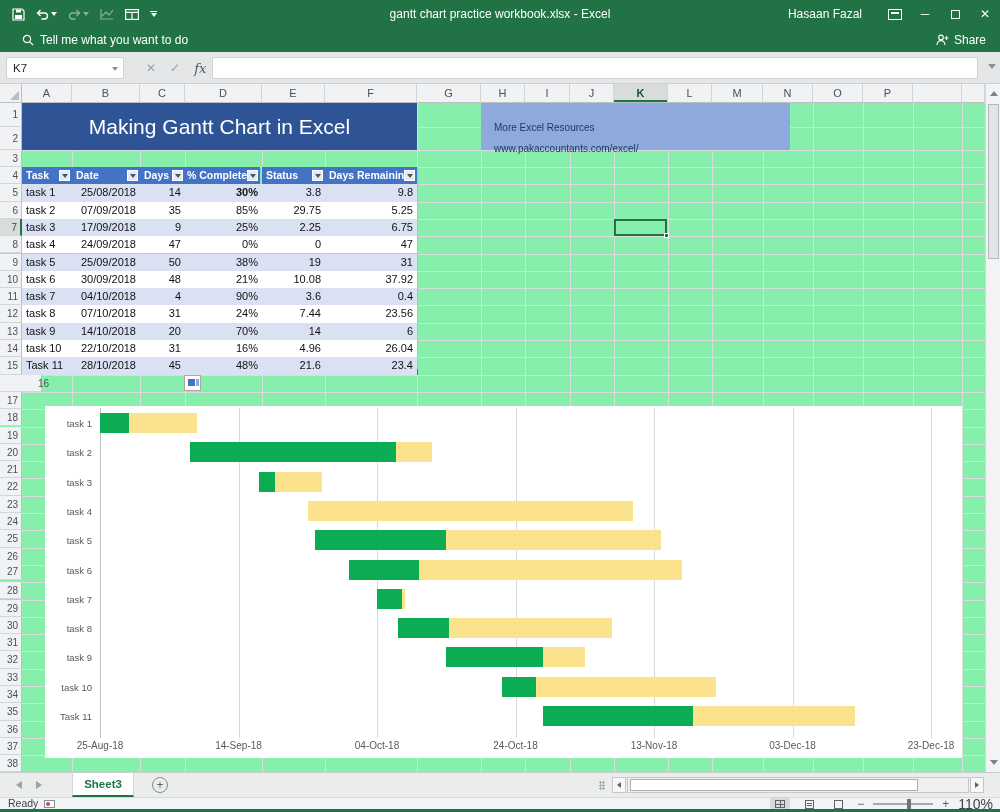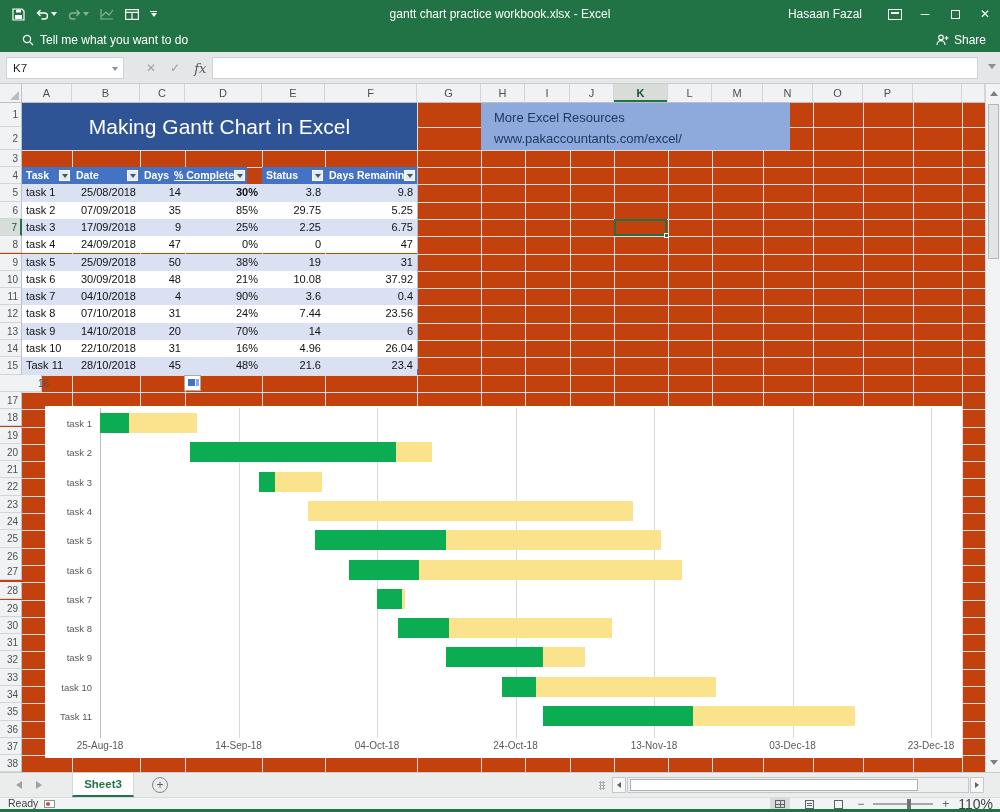--- a/index.html
+++ b/index.html
@@ -1,17 +1,17 @@
 <!DOCTYPE html>
 <html><head>
 <meta charset="utf-8">
 <style>
   * { margin:0; padding:0; box-sizing:border-box; }
   body { font-family:"Liberation Sans", sans-serif; background:#fff; }
-  .app { position:relative; width:1000px; height:812px; overflow:hidden; background:#c2410c; }
+  .app { position:relative; width:1000px; height:812px; overflow:hidden; background:#86efac; }
 
   
   .titlebar { position:absolute; left:0; top:0; width:1000px; height:28px; background:#217346; color:#fff; }
   .qat { position:absolute; left:12px; top:0; height:28px; display:flex; align-items:center; gap:11px; }
   .qat .ico { display:flex; align-items:center; color:#fff; }
   .qat .dis { opacity:.45; }
   .caret-dn { width:0; height:0; border-left:3px solid transparent; border-right:3px solid transparent; border-top:4px solid #fff; display:inline-block; }
   .win-title { position:absolute; left:0; right:0; top:0; height:28px; text-align:center; line-height:28px; font-size:12px; color:#fff; pointer-events:none; }
   .tb-right { position:absolute; right:0; top:0; height:28px; display:flex; align-items:center; }
   .tb-user { font-size:12px; margin-right:18px; }
@@ -42,21 +42,21 @@
   .colh { position:absolute; top:84px; height:19px; background:#F1F2F3; border-right:1px solid #D3D6D9; border-bottom:1px solid #BDC1C5; font-size:11px; color:#4A5056; text-align:center; line-height:18px; }
   .colh.sel { background:#D8DDDA; color:#16522F; box-shadow:inset 0 -2px 0 #217346; font-weight:bold; }
   .rowh { position:absolute; left:0; width:22px; background:#F1F2F3; border-right:1px solid #BDC1C5; border-bottom:1px solid #D3D6D9; font-size:10px; color:#4A5056; text-align:right; padding-right:3px; }
   .rowh.sel { background:#D8DDDA; color:#16522F; border-right:2px solid #217346; }
 
   .vline { position:absolute; width:1px; background:#DADDE0; }
   .hline { position:absolute; height:1px; background:#DADDE0; }
 
   
   .titleblock { position:absolute; left:22px; top:103px; width:395px; height:47px; background:#2F5496; color:#fff; font-size:21px; display:flex; align-items:center; justify-content:center; z-index:4; }
-  .banner1 { position:absolute; left:481px; top:103px; width:309px; height:47px; background:#8EA9DB; color:#1F3864; font-size:13px; padding:4px 0 0 13px; line-height:21px; z-index:4; }
+  .banner1 { position:absolute; left:481px; top:103px; width:309px; height:47px; background:#8EA9DB; color:#1F3864; font-size:10px; padding:14px 0 0 13px; line-height:21px; z-index:4; }
   .banner2 { position:absolute; left:806px; top:103px; width:179px; height:47px; background:#AFBFE3; color:#17375E; font-size:15px; padding:3px 0 0 10px; line-height:21px; z-index:4; white-space:nowrap; overflow:hidden; }
 
   
   #table { position:absolute; left:22px; top:167px; width:396px; height:208px; z-index:4; border-right:1px solid #A9BEE0; border-bottom:1px solid #A9BEE0; }
   .trow { position:absolute; left:0; width:395px; height:17.3px; background:#fff; }
   .trow.band { background:#D9E1F2; }
   .th { position:absolute; top:0; height:17.3px; background:#4472C4; color:#fff; font-size:10.5px; font-weight:bold; line-height:17px; padding-left:4px; white-space:nowrap; }
   .filterbtn { position:absolute; right:2px; top:3px; width:11px; height:11px; background:#E3E9F5; border:1px solid #fff; display:flex; align-items:center; justify-content:center; }
   .filterbtn i { width:0; height:0; border-left:3px solid transparent; border-right:3px solid transparent; border-top:4px solid #44546A; }
   .td { position:absolute; top:0; height:17.3px; font-size:11px; color:#111; line-height:17px; white-space:nowrap; }
@@ -346,21 +346,21 @@
       <div style="position: absolute; top: 0px; left: 0px; width: 395px; height: 17.3px;">
         <div class="th" style="left: 0px; width: 50px;"><span>Task</span><div class="filterbtn">
             <i></i>
           </div></div>
         <div class="th" style="left: 50px; width: 68px;"><span>Date</span><div class="filterbtn">
             <i></i>
           </div></div>
         <div class="th" style="left: 118px; width: 45px;"><span>Days</span><div class="filterbtn">
             <i></i>
           </div></div>
-        <div class="th" style="left: 148px; width: 77px; text-decoration: underline;"><span>% Complete</span><div class="filterbtn">
+        <div class="th" style="left: 161px; width: 77px;"><span>% Complete</span><div class="filterbtn">
             <i></i>
           </div></div>
         <div class="th" style="left: 240px; width: 63px;"><span>Status</span><div class="filterbtn">
             <i></i>
           </div></div>
         <div class="th" style="left: 303px; width: 92px;"><span>Days Remaining</span><div class="filterbtn">
             <i></i>
           </div></div>
       </div>
       <div class="trow band" style="top: 17.3px;">

